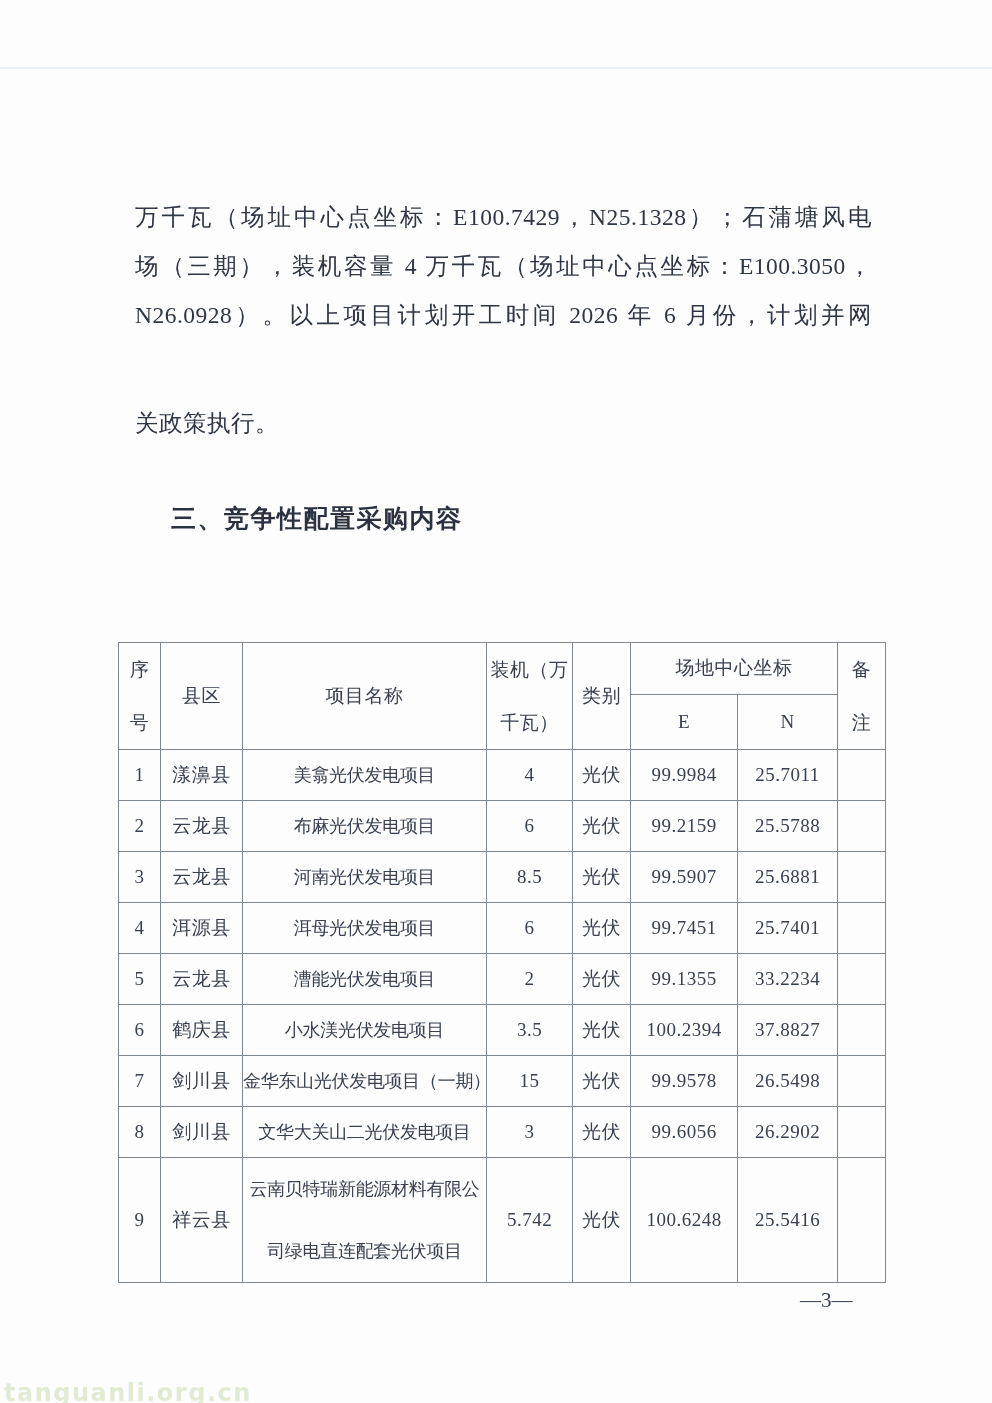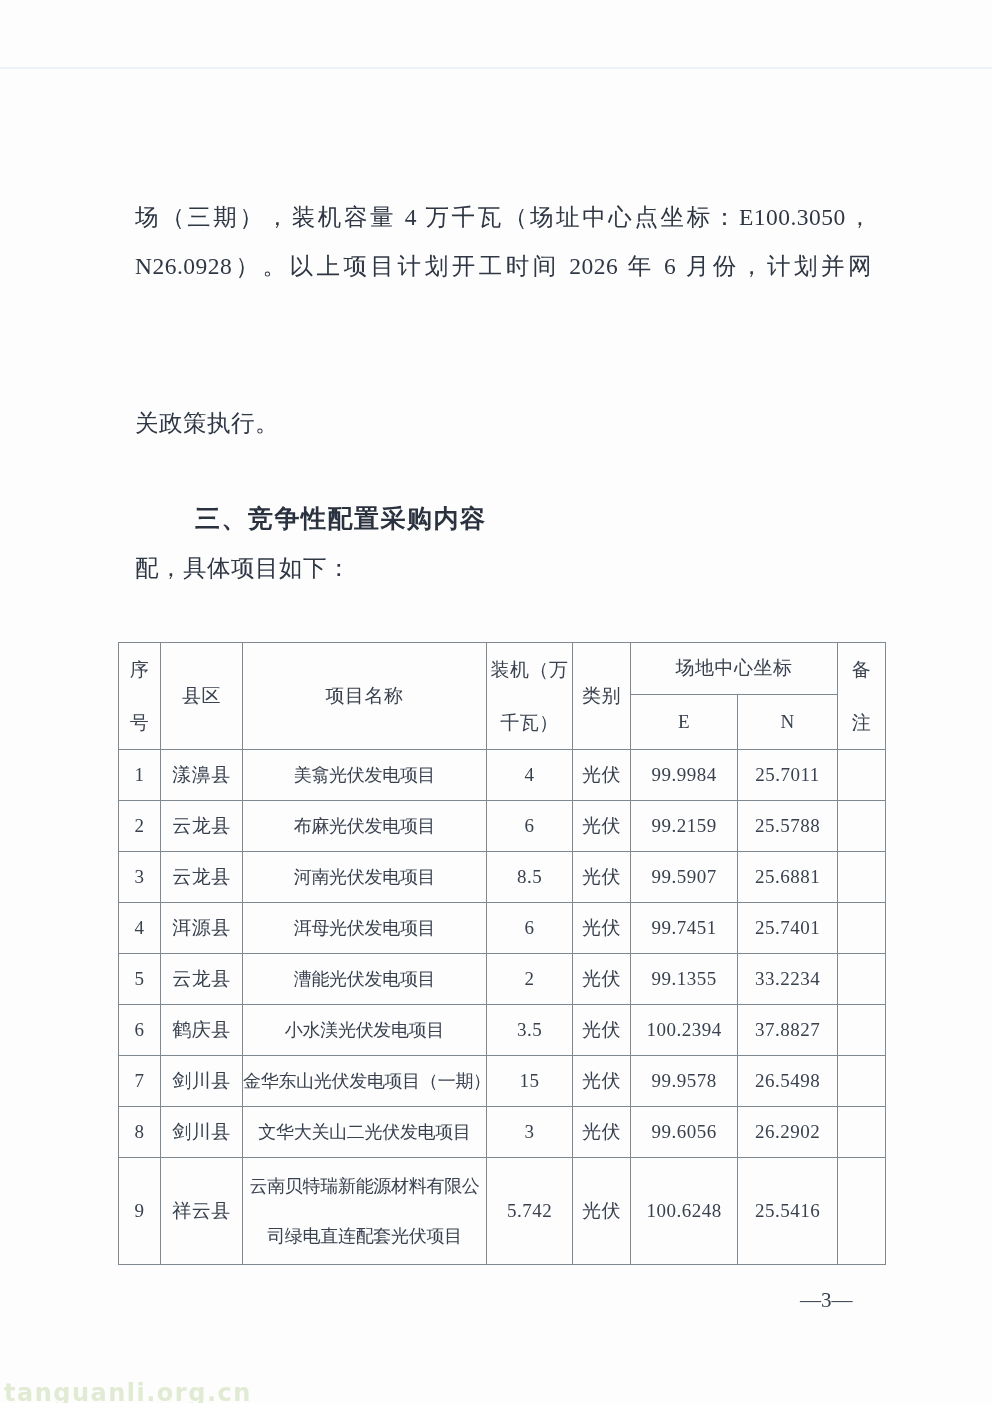--- a/index.html
+++ b/index.html
@@ -38,21 +38,21 @@
   .p3 .line { height: 46px; line-height: 46px; }
   .line.fill {
     white-space: normal;
     text-align: justify;
     text-align-last: justify;
   }
   .line.indent { padding-left: 50px; }
   .line.indent.fill { width: 687px; }
   .heading {
     position: absolute;
-    left: 195px; top: 500px;
+    left: 171px; top: 500px;
     margin: 0;
     font-family: "Liberation Sans", "DejaVu Sans", sans-serif;
     font-size: 25px;
     font-weight: bold;
     letter-spacing: 1.5px;
     color: #2b323f;
     line-height: 36px;
   }
   table.projects {
     position: absolute;
@@ -83,21 +83,21 @@
   }
   .stack.w1 { width: 1.2em; }
   .stack.w4 { width: 4.3em; }
   .projects td.proj {
     font-size: 18px;
     letter-spacing: -0.3px;
     white-space: nowrap;
   }
   .projects tr.tall td.proj {
     white-space: normal;
-    line-height: 50px;
+    line-height: 62px;
   }
   .page-number {
     position: absolute;
     left: 800px; top: 1288px;
     font-size: 21px;
     color: #3a4252;
     letter-spacing: 0;
   }
   .watermark {
     position: absolute;
@@ -110,32 +110,32 @@
   }
 </style>
 </head>
 <body>
 
 <div class="page">
 
   <div class="top-line"></div>
 
   <div class="body-text p1">
+    <div class="line fill">万千瓦（场址中心点坐标：E100.7429，N25.1328）；石蒲塘风电</div>
     <div class="line fill">场（三期），装机容量 4 万千瓦（场址中心点坐标：E100.3050，</div>
     <div class="line fill">N26.0928）。以上项目计划开工时间 2026 年 6 月份，计划并网</div>
   </div>
 
   <div class="body-text p2">
     <div class="line">关政策执行。</div>
   </div>
 
   <h3 class="heading">三、竞争性配置采购内容</h3>
 
   <div class="body-text p3">
-    <div class="line">配，具体项目如下：</div>
   </div>
 
   <table class="projects">
     <colgroup>
       <col style="width:42px">
         <col style="width:82px">
         <col style="width:244px">
       <col style="width:86px">
         <col style="width:58px">
         <col style="width:107px">

